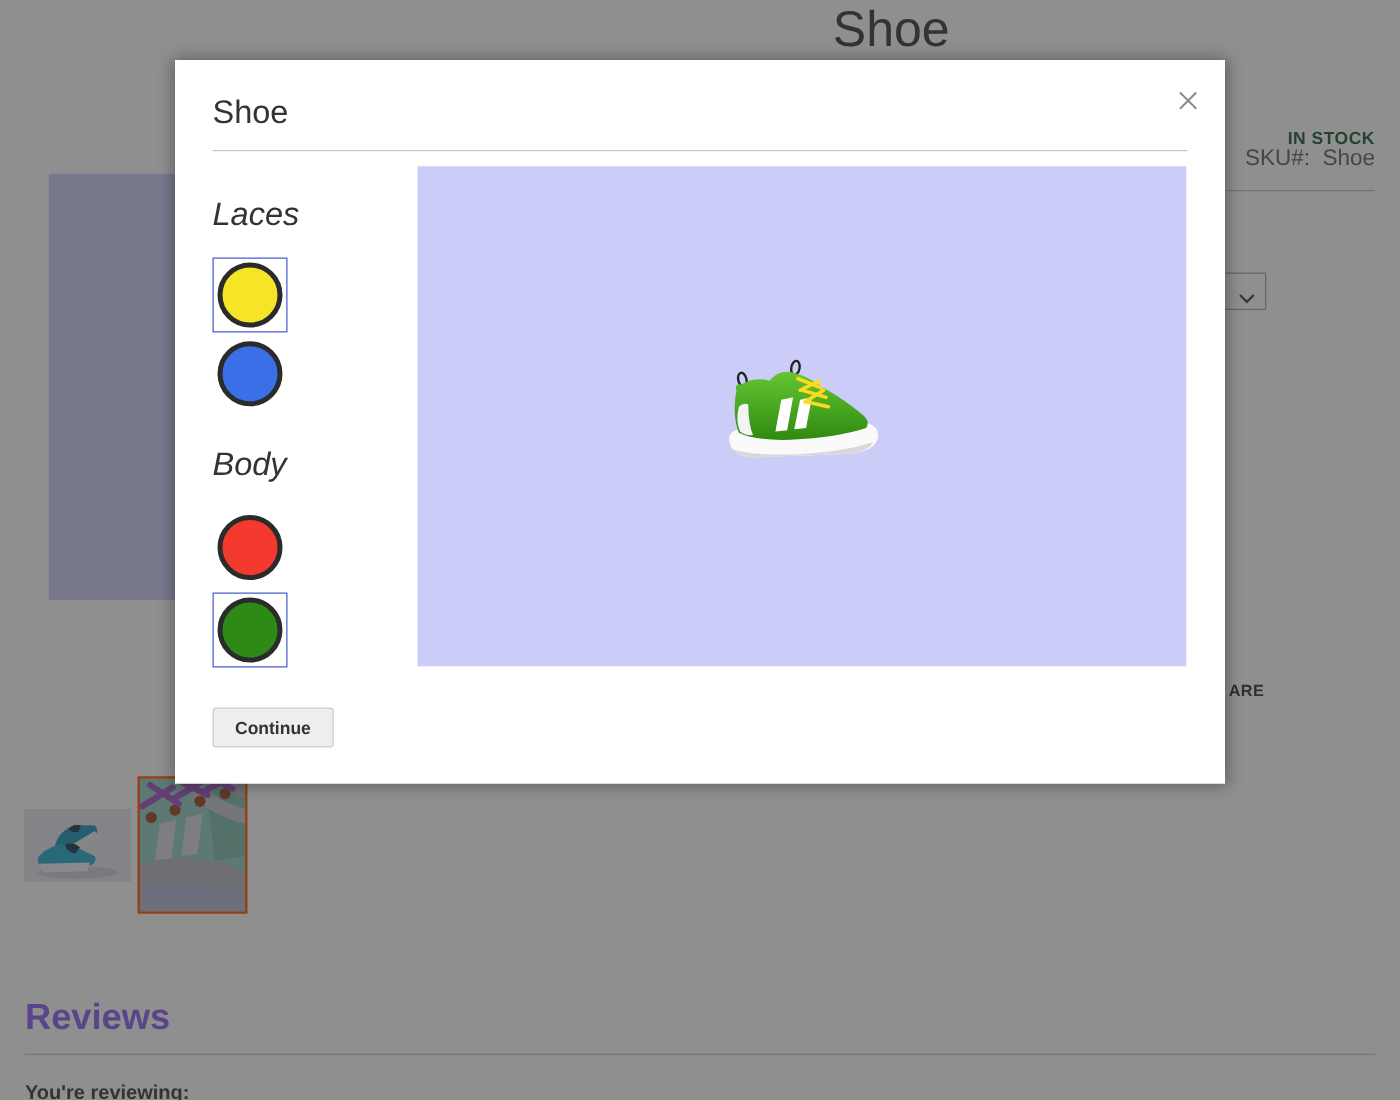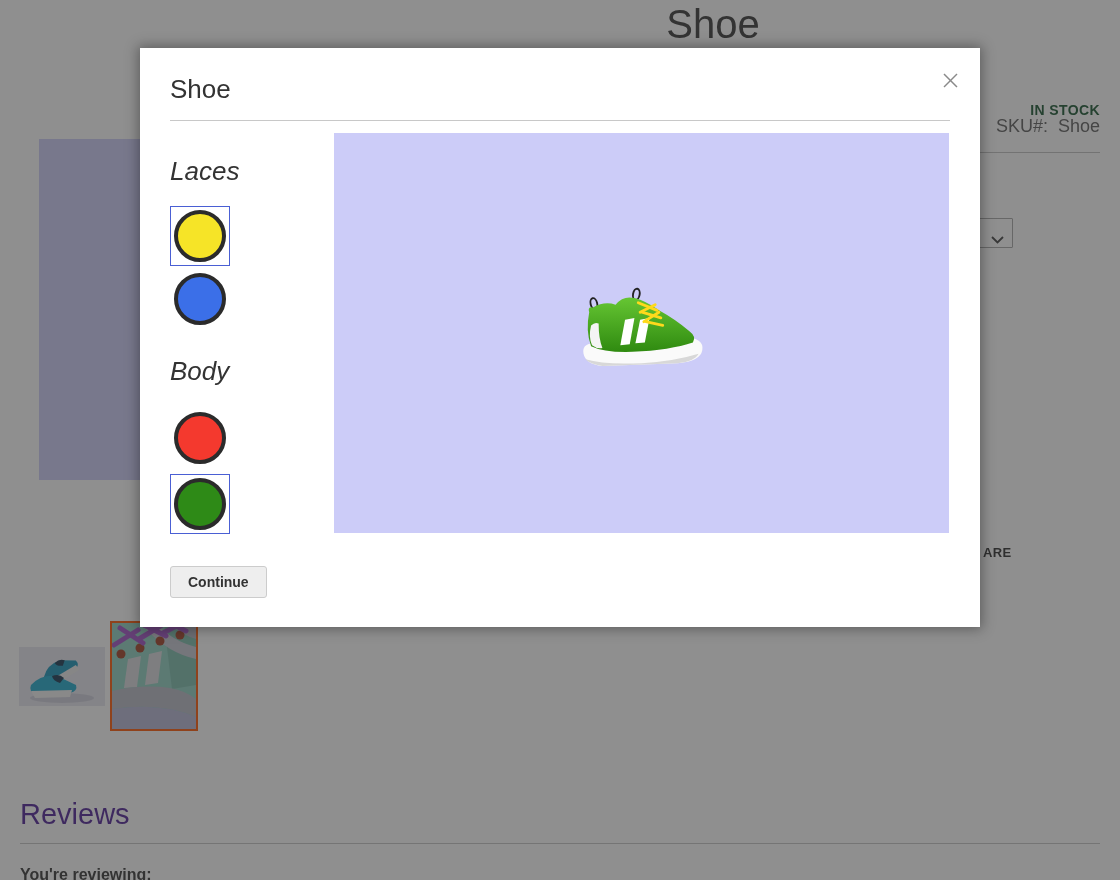--- a/index.html
+++ b/index.html
@@ -12,21 +12,21 @@
   #stock-status{top:102px;right:20px;font-size:14px;font-weight:700;color:#14532d;letter-spacing:.4px;}
   #sku-row{top:116px;right:20px;font-size:18px;color:#5c5c5c;}
   #sku-row .sku-value{margin-left:10px;color:#5c5c5c;}
   #info-divider{top:152px;left:560px;right:20px;border-top:1px solid #c2c2c2;height:0;}
   #option-select{top:218px;left:860px;width:153px;height:30px;background:#fff;border:1px solid #a6a6a6;border-radius:1px;box-sizing:border-box;}
   #option-select .chev{position:absolute;right:8px;top:11px;}
   #main-image{top:139px;left:39px;width:521px;height:341px;}
   #action-fragment{top:545px;left:983px;font-size:13px;font-weight:700;color:#2c2c2c;letter-spacing:.3px;text-align:right;}
   #thumb-1{top:647px;left:19px;width:86px;height:59px;overflow:hidden;}
   #thumb-2{top:621px;left:110px;width:84px;height:106px;border:2px solid #ff5501;overflow:hidden;}
-  #reviews-heading{top:798px;left:20px;font-size:29px;font-weight:400;color:#4c1d95;text-align:right;}
+  #reviews-heading{top:798px;left:20px;font-size:29px;font-weight:700;color:#8b5cf6;text-align:right;}
   #reviews-divider{top:843px;left:20px;right:20px;border-top:1px solid #c6c6c6;height:0;}
   #reviewing-label{top:866px;left:20px;font-size:16px;font-weight:600;color:#333;}
 
   
   #overlay{left:0;top:0;right:0;bottom:0;background:rgba(51,51,51,0.55);z-index:5;}
 
   
   #modal{left:140px;top:48px;width:840px;height:579px;background:#fff;z-index:10;box-shadow:0 0 12px 2px rgba(0,0,0,0.35);}
   #modal-title{left:30px;top:26px;font-size:26px;font-weight:300;color:#333;}
   #modal-close{right:14px;top:16px;width:32px;height:32px;display:flex;align-items:center;justify-content:center;cursor:pointer;background:none;border:none;padding:0;}

